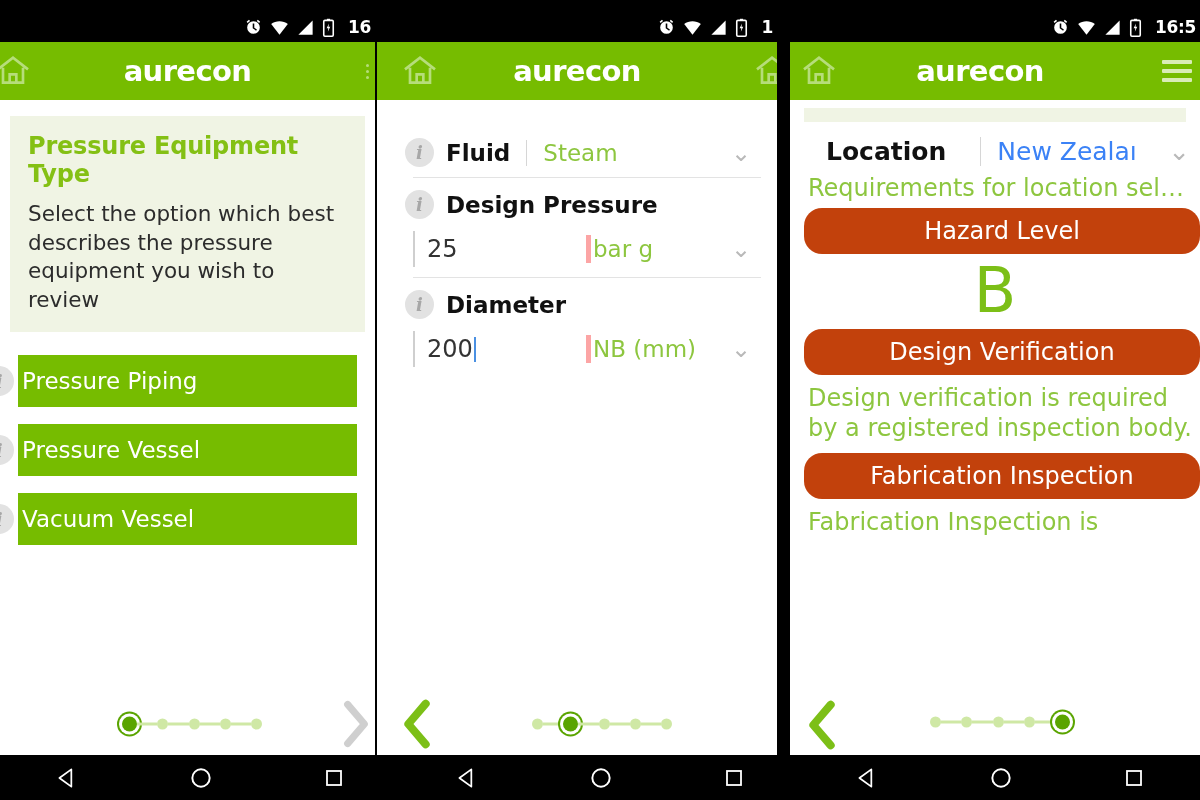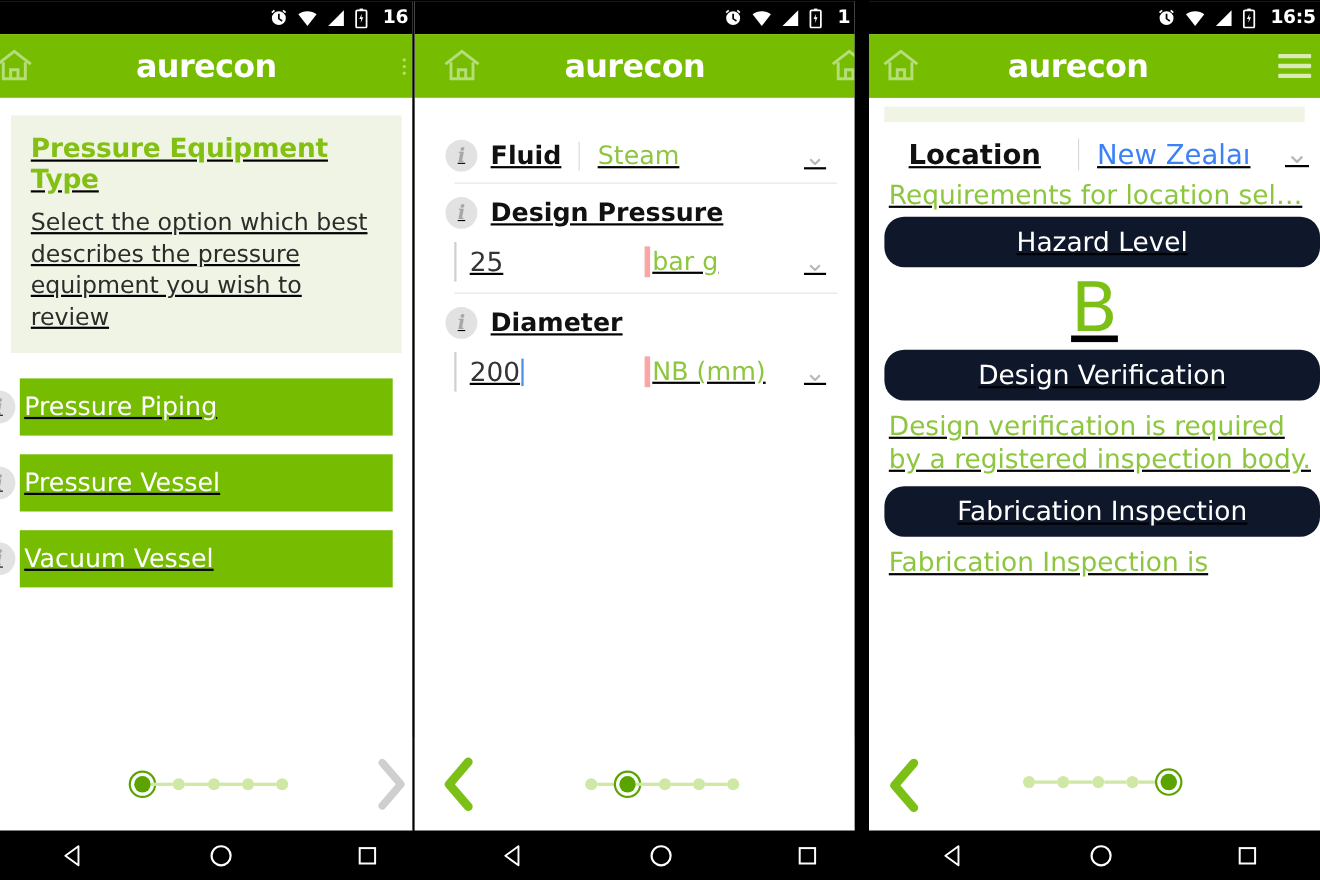--- a/index.html
+++ b/index.html
@@ -5,21 +5,21 @@
   * { margin:0; padding:0; box-sizing:border-box; }
   html,body {
     width:1200px; height:800px;
     background:#ffffff;
     font-family:"DejaVu Sans","Liberation Sans",sans-serif;
     overflow:hidden;
   }
   .screen { position:relative; width:1200px; height:800px; background:#000; }
 
   
-  .panel { position:absolute; top:1px; height:755px; background:#ffffff; overflow:hidden; }
+  .panel { position:absolute; top:12px; height:755px; background:#ffffff; overflow:hidden; }
   #panel1 { left:0px;   width:375px; }
   #panel2 { left:377px; width:400px; }
   #panel3 { left:790px; width:410px; }
 
   .gap { position:absolute; top:0; height:755px; background:#000; }
   #gap1 { left:375px; width:2px; }
   #gap2 { left:777px; width:13px; }
 
   
   .statusbar {
@@ -39,21 +39,21 @@
     position:absolute; left:0; right:0; text-align:center;
     color:#fff; font-size:29px; font-weight:bold; letter-spacing:-.6px;
   }
   .home-ico { position:absolute; }
   .kebab { position:absolute; display:flex; flex-direction:column; gap:3px; }
   .kebab i { width:3px; height:3px; background:#b6dd7a; border-radius:50%; display:block; }
   .hamburger { position:absolute; right:8px; display:flex; flex-direction:column; gap:5px; }
   .hamburger i { width:30px; height:4px; background:#d9ecb6; display:block; border-radius:1px; }
 
   
-  .body { position:relative; background:#fff;text-decoration:underline; }
+  .body { position:relative; background:#fff; }
 
   .infocard { background:#f0f4e4; padding:16px 18px 18px 18px; }
   .infocard h2 { color:#84c014; font-size:24px; font-weight:bold; margin-bottom:12px; letter-spacing:-.2px;}
   .infocard p  { color:#2c2c2c; font-size:21.5px; line-height:1.33; }
 
   
   .btnrow { position:relative; display:flex; align-items:center; margin-top:17px; }
   .ibadge {
     width:30px; height:30px; border-radius:50%;
     background:#e2e2e2; color:#a7a7a7;
@@ -97,21 +97,21 @@
   
   .topstrip { height:14px; background:#f0f4e4; margin:8px 14px 0 14px; }
   .locrow { display:flex; align-items:center; padding:14px 0 8px 36px; }
   .loclabel { font-size:25px; font-weight:bold; color:#111; }
   .locvalue {
     margin-left:34px; border-left:1px solid #d6d6d6; padding-left:16px;
     color:#3b82f6; font-size:25px; flex:1; white-space:nowrap; overflow:hidden;
   }
   .reqline { color:#8dc63f; font-size:24px; padding:0 0 6px 18px; white-space:nowrap; }
   .resbar {
-    background:#0f172a; color:#fff; text-align:center;
+    background:#c2410c; color:#fff; text-align:center;
     font-size:24px; padding:9px 0; margin:0 0 0 14px;border-radius:18px;
   }
   .bigletter { text-align:center; color:#7cbf17; font-size:62px; line-height:1.05;
                padding:4px 0 6px 0; font-weight:normal; }
   .restext { color:#8dc63f; font-size:24px; line-height:1.25; padding:8px 0 10px 18px; }
 
   
   .footer { position:absolute; bottom:0; left:0; right:0; height:86px; background:#fff; }
   .navarrow { position:absolute; top:50%; transform:translateY(-50%);
               font-size:0; line-height:0; }

